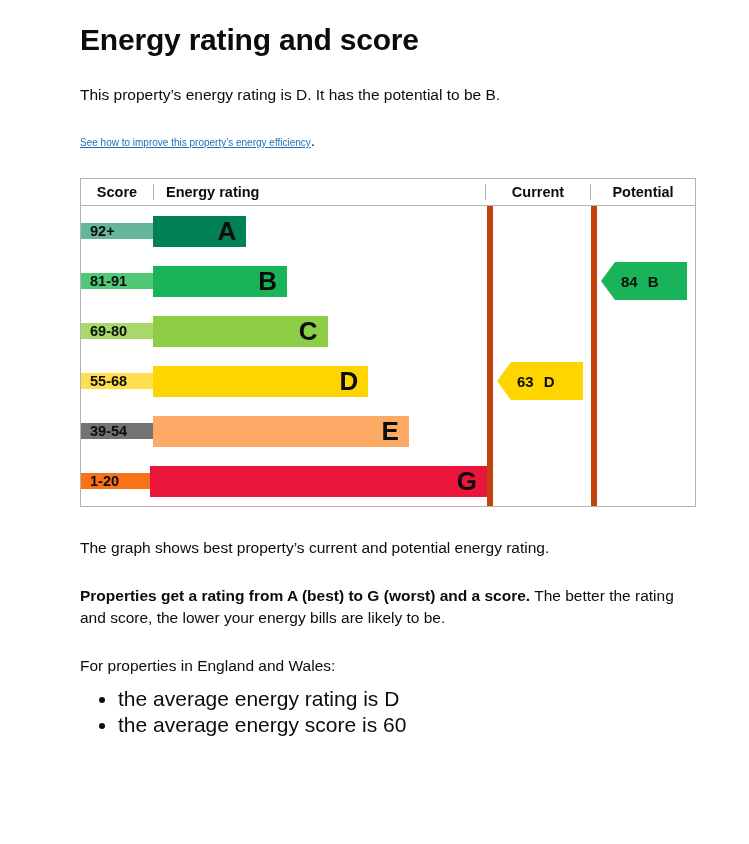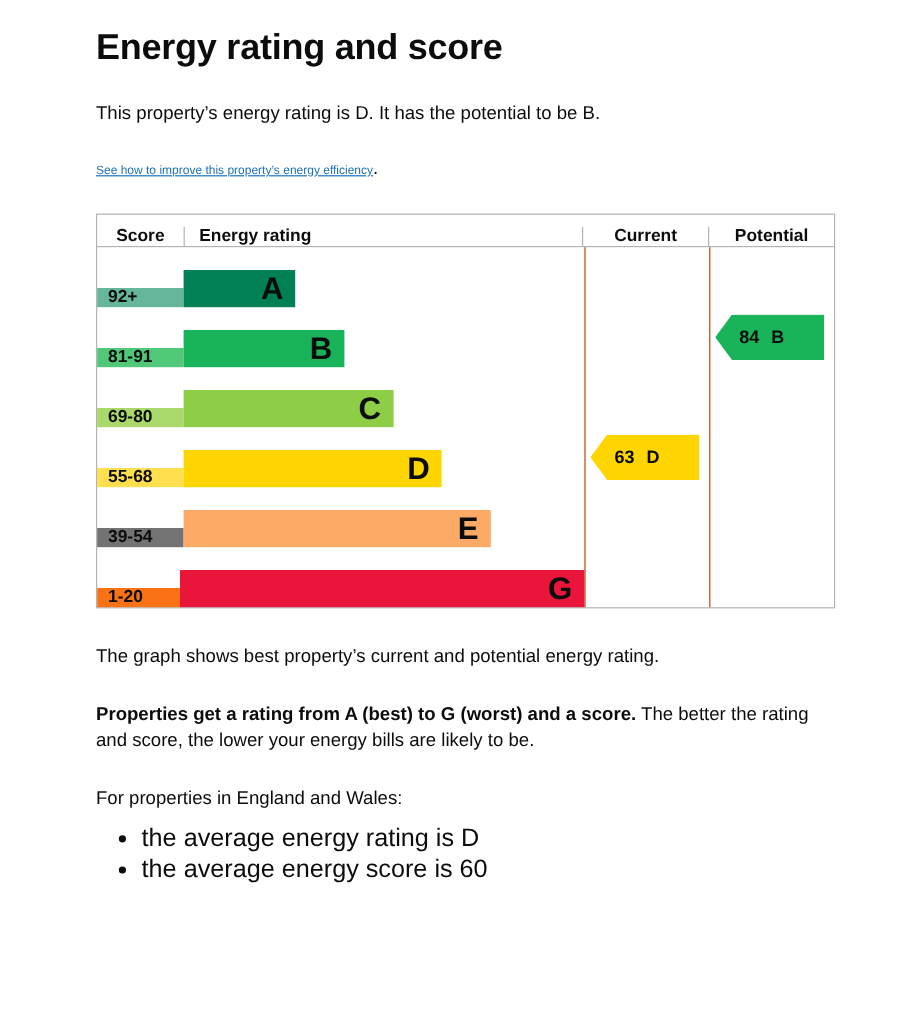--- a/index.html
+++ b/index.html
@@ -44,21 +44,21 @@
   .epc {
     width: 616px;
     border: 1px solid #b1b4b6;
     box-sizing: border-box;
     position: relative;
   }
   .epc-head {
     display: flex;
     border-bottom: 1px solid #b1b4b6;
     height: 26px;
-    align-items: flex-end;
+    align-items: center;
     font-weight: bold;
     font-size: 14.5px;
   }
   .epc-head .c-score {
     width: 72px;
     border-right: 1px solid #b1b4b6;
     display: flex;
     align-items: center;
     justify-content: center;
   }
@@ -86,21 +86,21 @@
   .epc-body {
     display: flex;
     position: relative;
   }
   .bars {
     flex: 1;
     position: relative;
   }
   .row {
     display: flex;
-    align-items: flex-end;
+    align-items: center;
     height: 50px;
   }
   .row .score-cell {
     width: 72px;
     box-sizing: border-box;
     display: flex;
     align-items: center;
     padding-left: 9px;
     font-weight: bold;
     font-size: 14.5px;
@@ -111,21 +111,21 @@
     align-items: center;
     justify-content: flex-end;
     padding-right: 10px;
     box-sizing: border-box;
     font-weight: bold;
     font-size: 26px;
     color: #0b0c0c;
   }
   .col-current, .col-potential {
     width: 104px;
-    border-left: 1px solid #c2410c;
+    border-left: 6px solid #c2410c;
     position: relative;
     box-sizing: border-box;
   }
   .arrow {
     position: absolute;
     height: 38px;
     display: flex;
     align-items: center;
     font-weight: bold;
     font-size: 15px;

